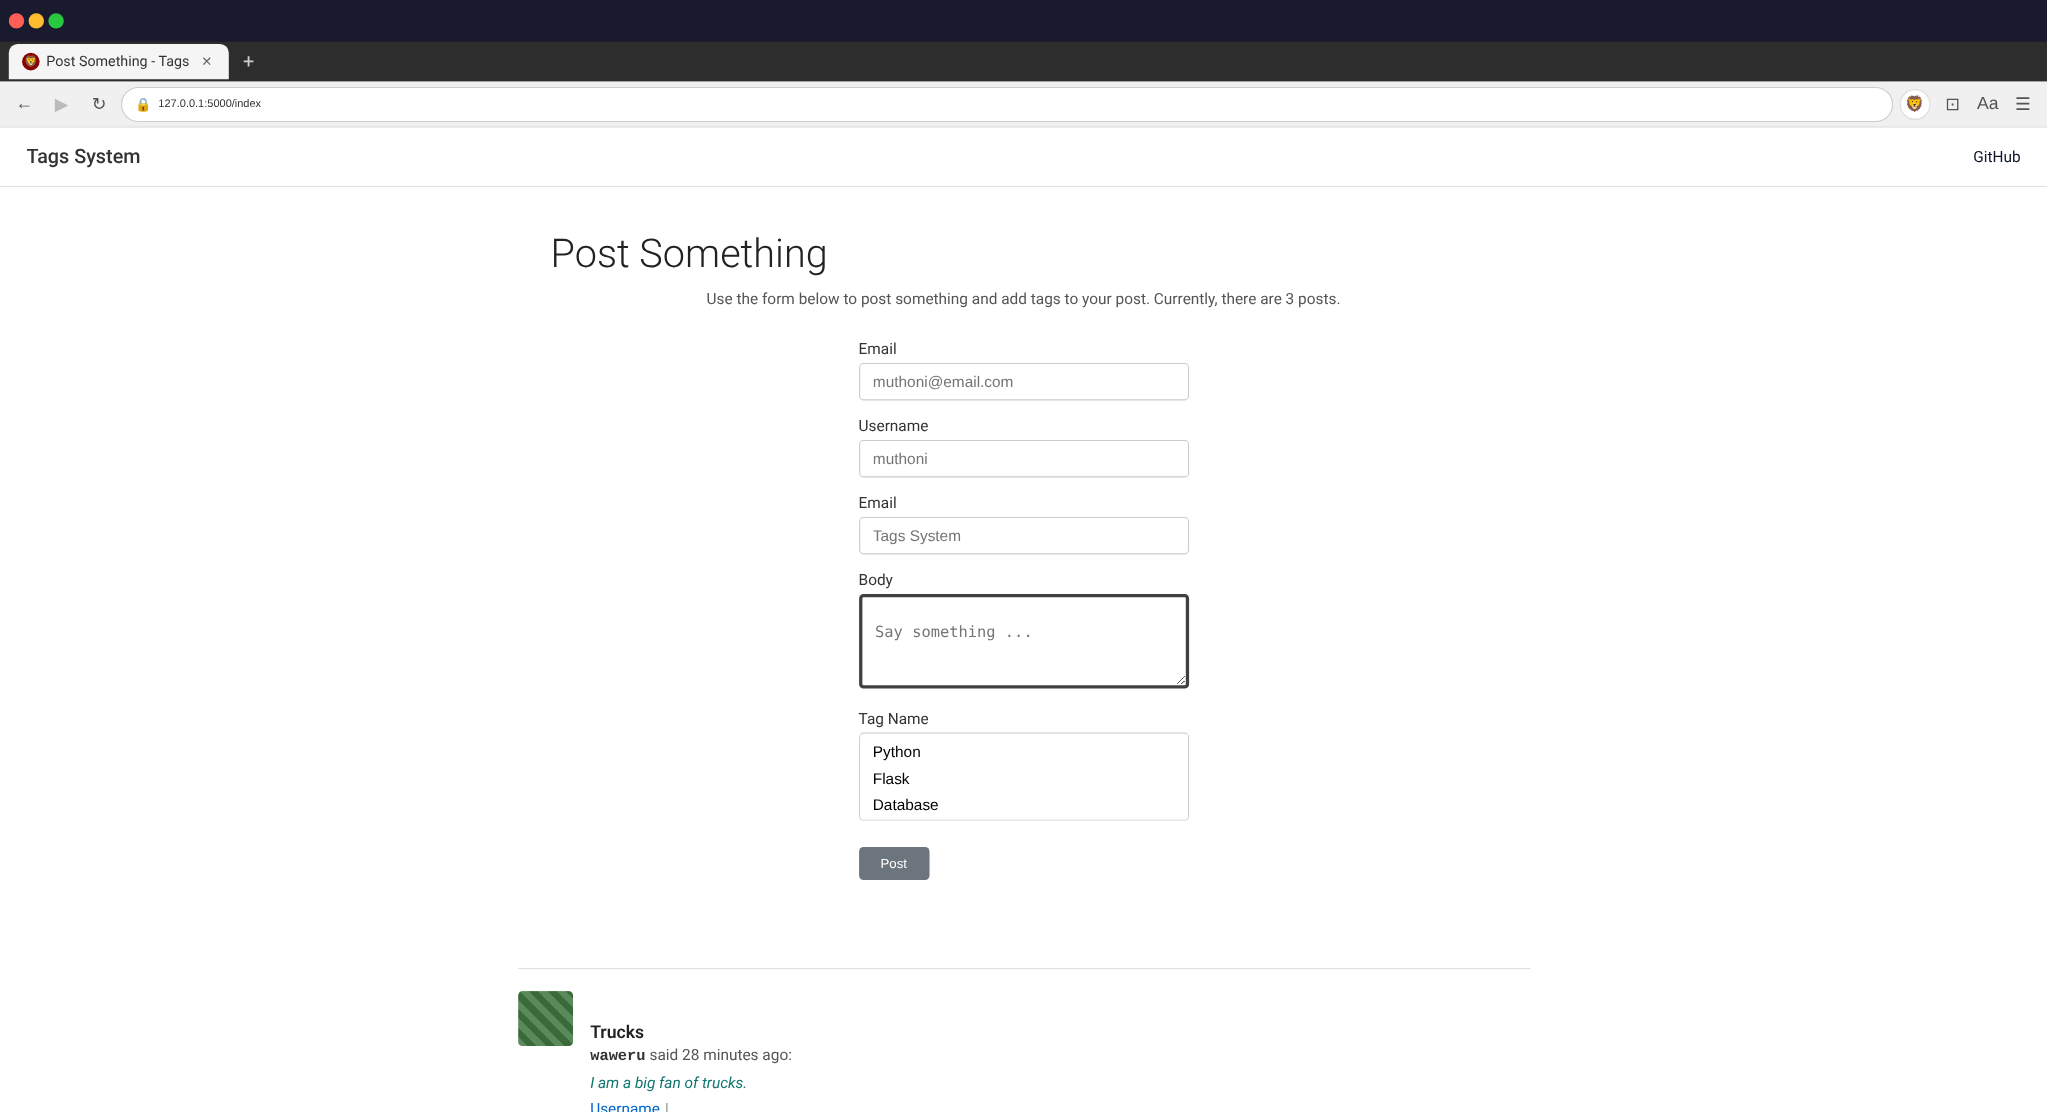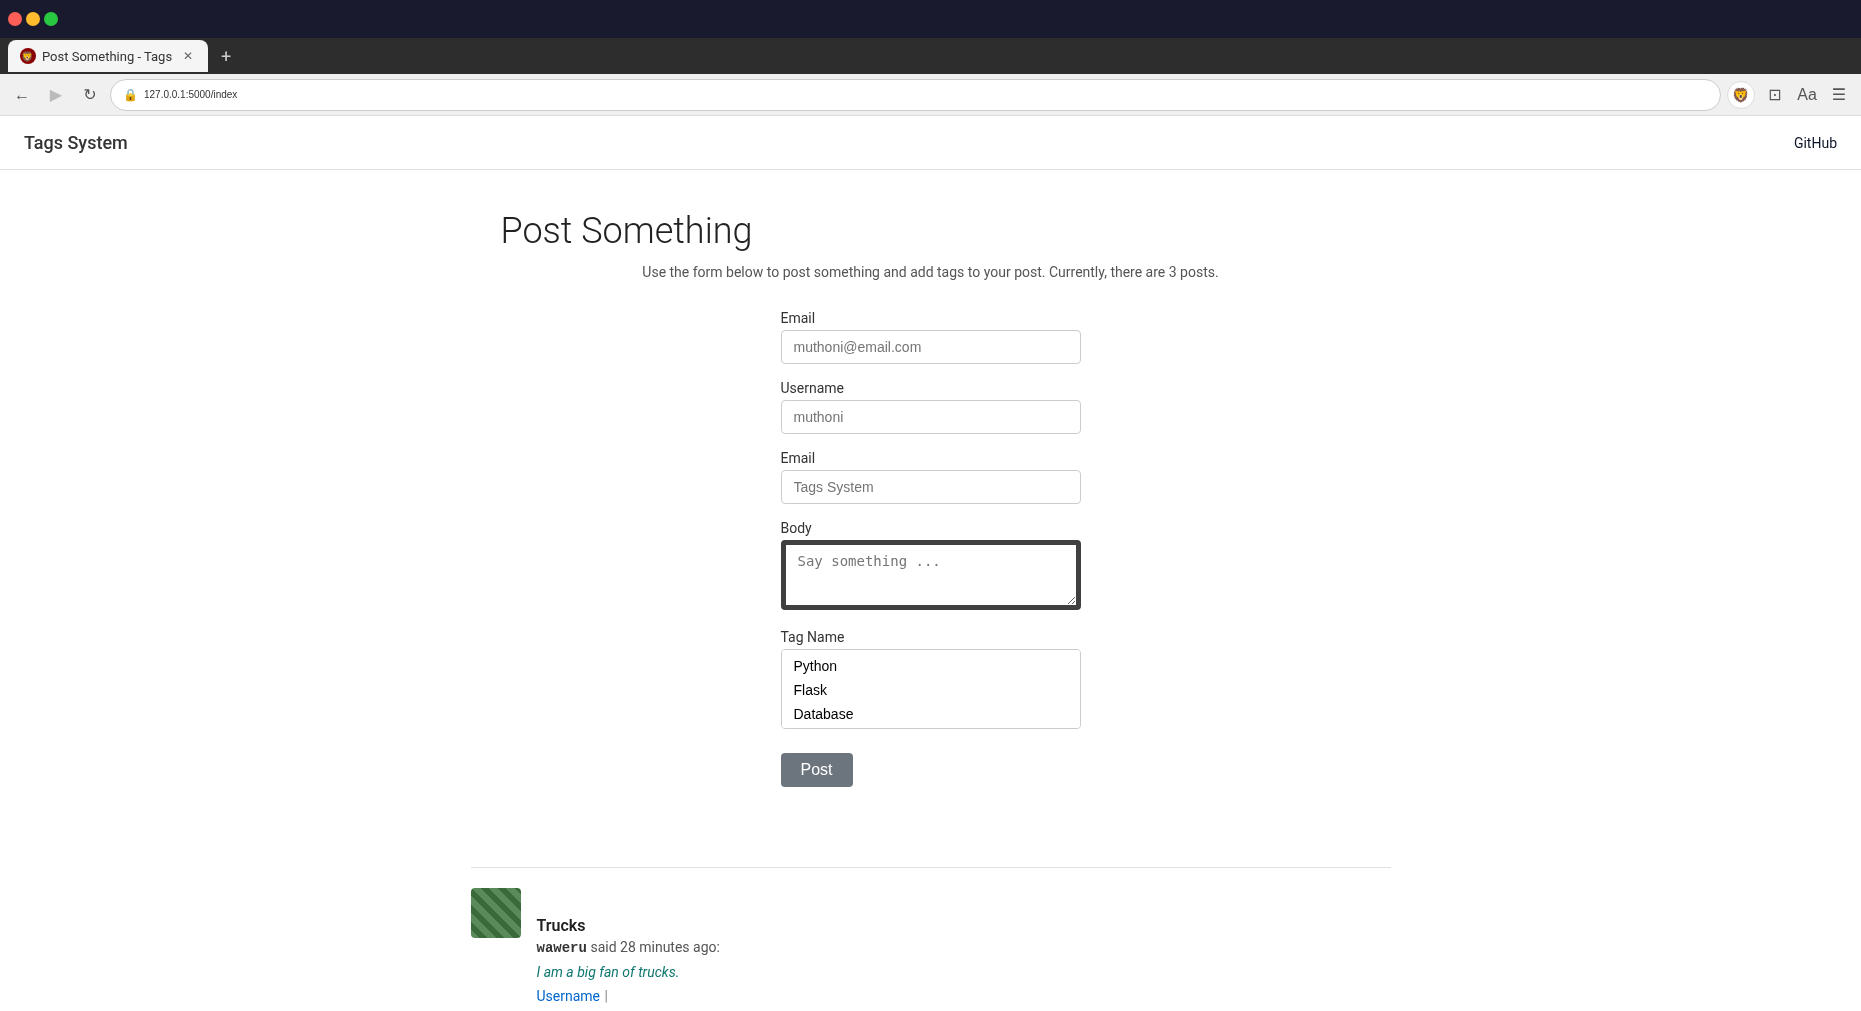--- a/index.html
+++ b/index.html
@@ -261,22 +261,22 @@
       padding: 8px 12px;
       border: 1px solid #ccc;
       border-radius: 4px;
       font-size: 14px;
       color: #555;
       outline: none;
     }
 
     .form-textarea {
       width: 100%;
-      padding: 8px 12px;
-      border: 5px solid #404040;
+      padding: 24px 12px;
+      border: 3px solid #404040;
       border-radius: 4px;
       font-size: 14px;
       color: #999;
       outline: none;
       resize: vertical;
       min-height: 70px;
     }
 
     .form-select {
       width: 100%;
@@ -290,21 +290,21 @@
     .form-select option {
       padding: 4px 8px;
     }
 
     .post-btn {
       background: #6c757d;
       color: white;
       border: none;
       border-radius: 4px;
       padding: 8px 20px;
-      font-size: 16px;
+      font-size: 12px;
       cursor: pointer;
       margin-top: 8px;
     }
 
     
     .posts-list {
       max-width: 960px;
       margin: 0 auto;
       padding: 0 20px;
     }

